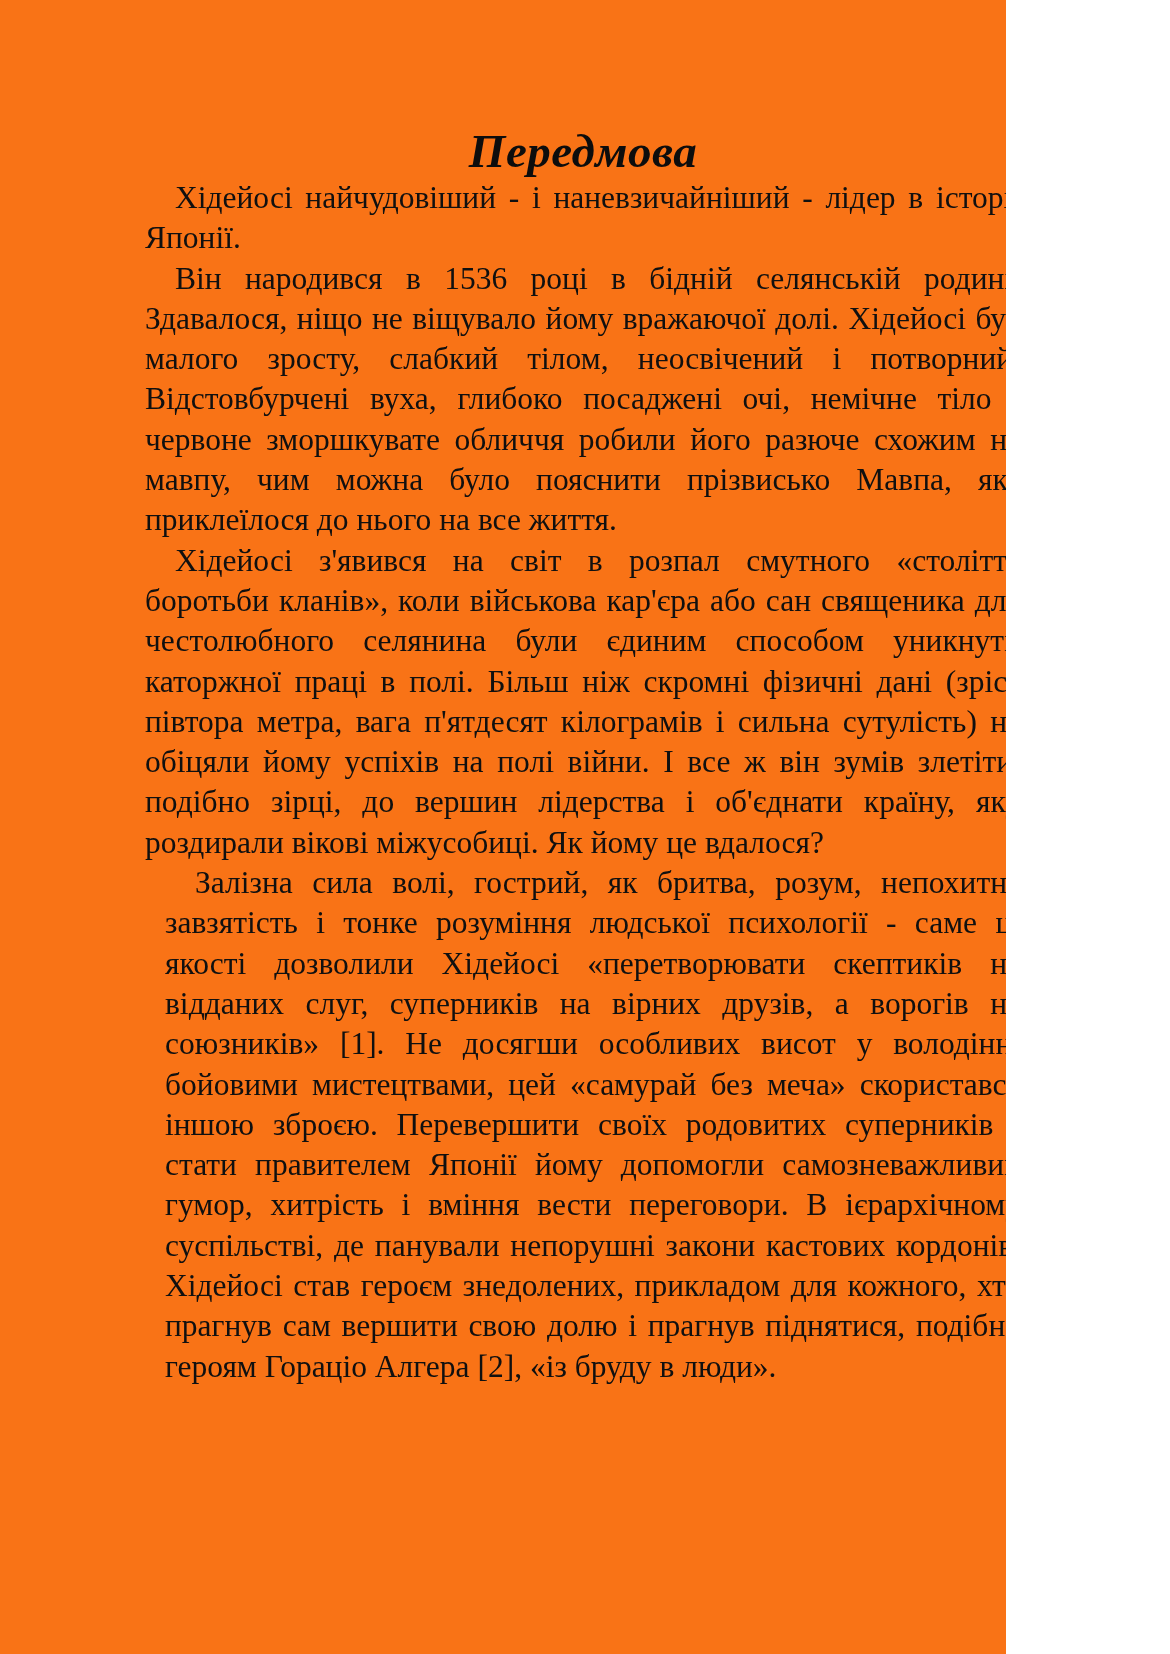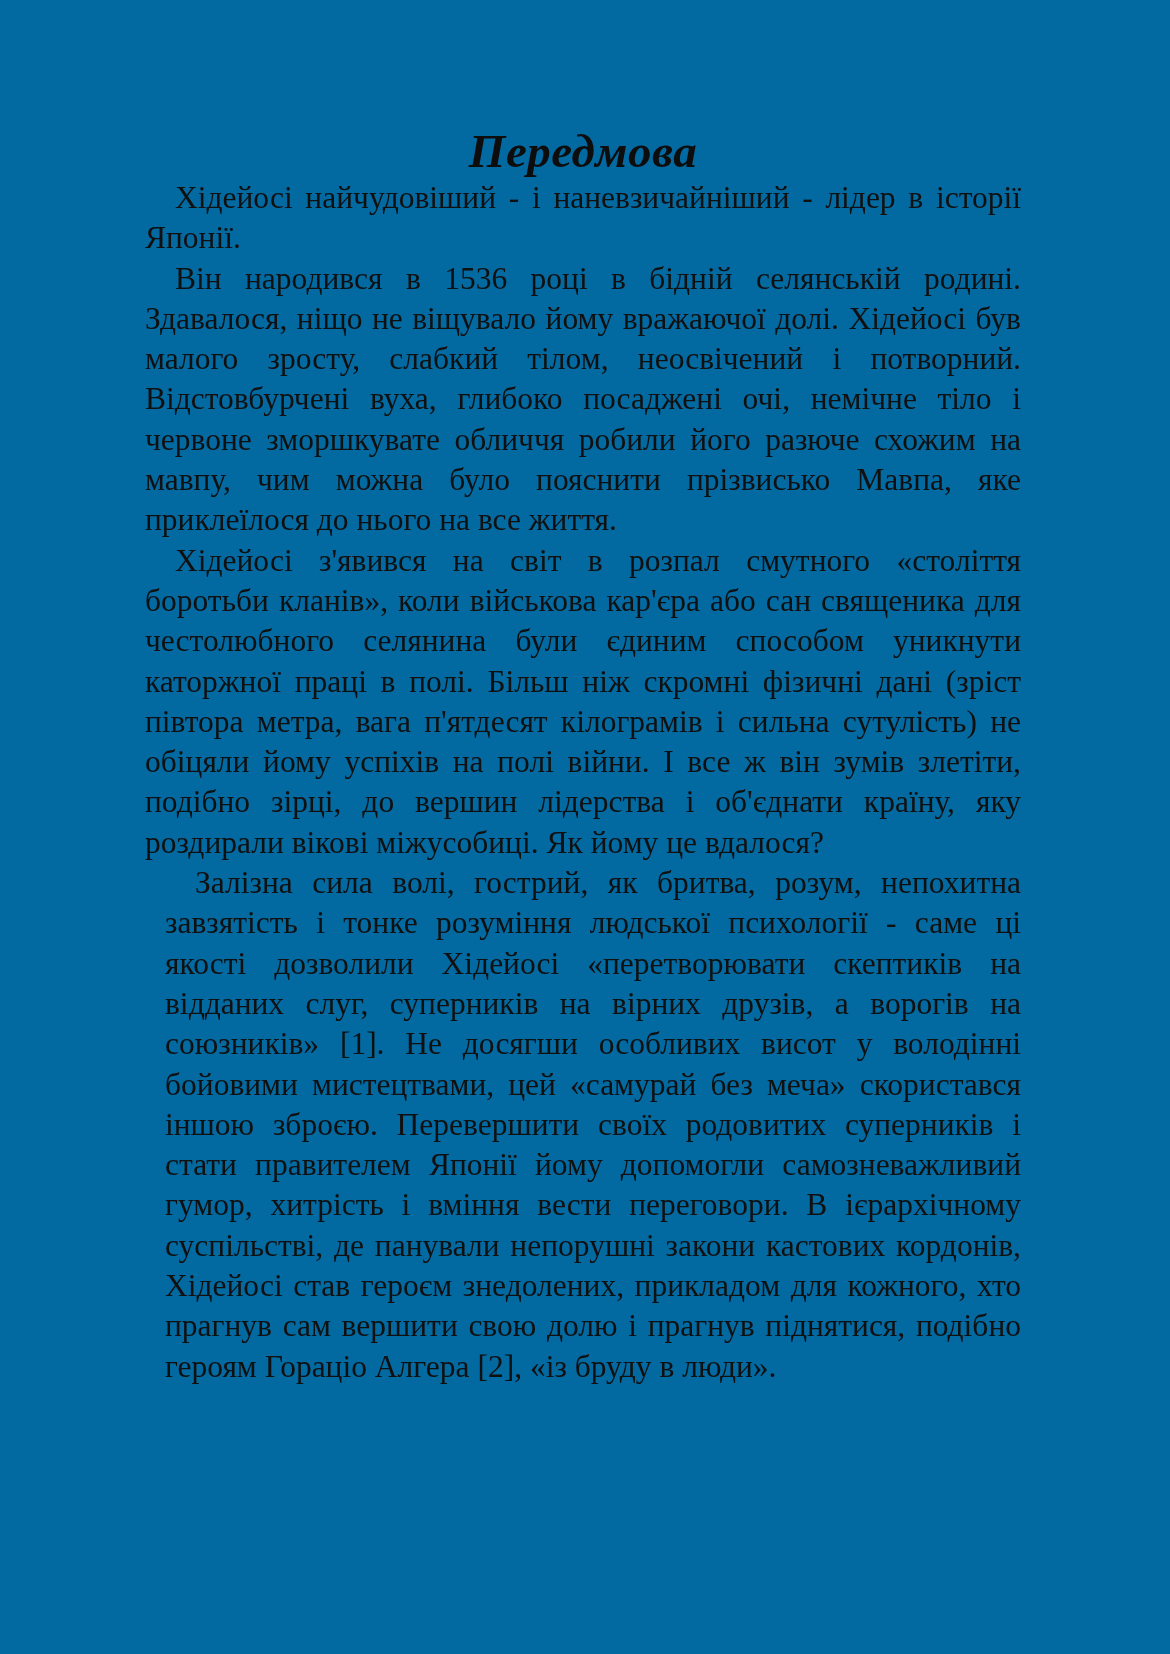--- a/index.html
+++ b/index.html
@@ -4,23 +4,23 @@
 <title>Передмова</title>
 <style>
   html, body {
     margin: 0;
     padding: 0;
     background: #ffffff;
   }
 
   .page {
     position: relative;
-    width: 1170px;
+    width: 1006px;
     height: 1654px;
-    background: #0369a1;
+    background: #f97316;
     overflow: hidden;
     box-sizing: border-box;
     padding-left: 28px;
   }
 
   .content {
     position: absolute;
     left: 145px;
     top: 118px;
     width: 876px;

